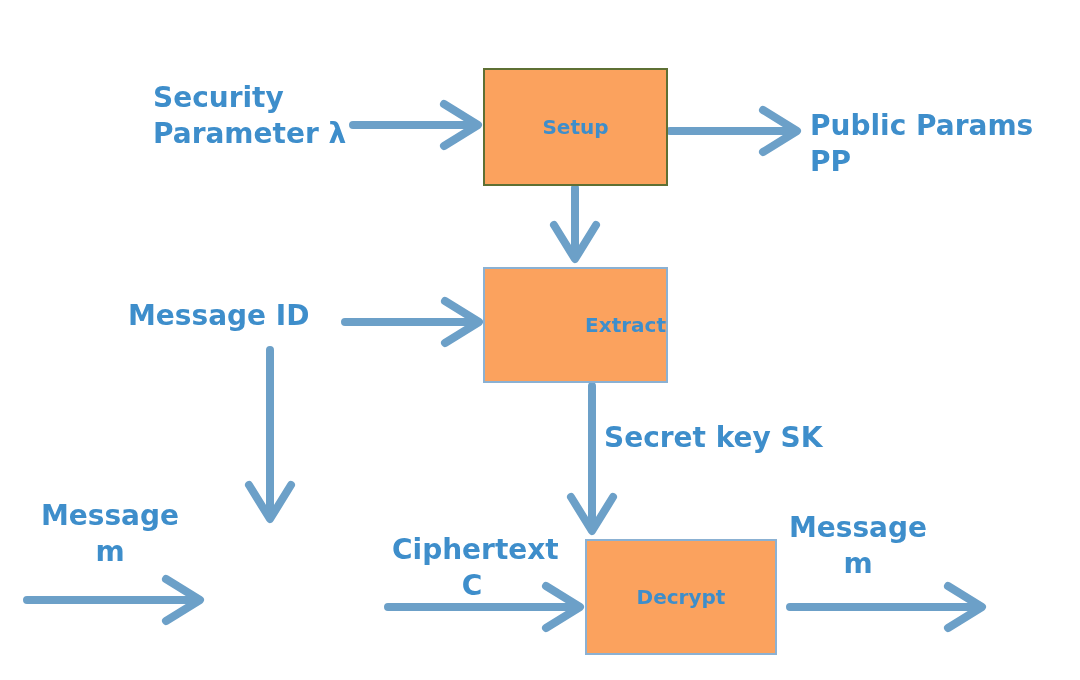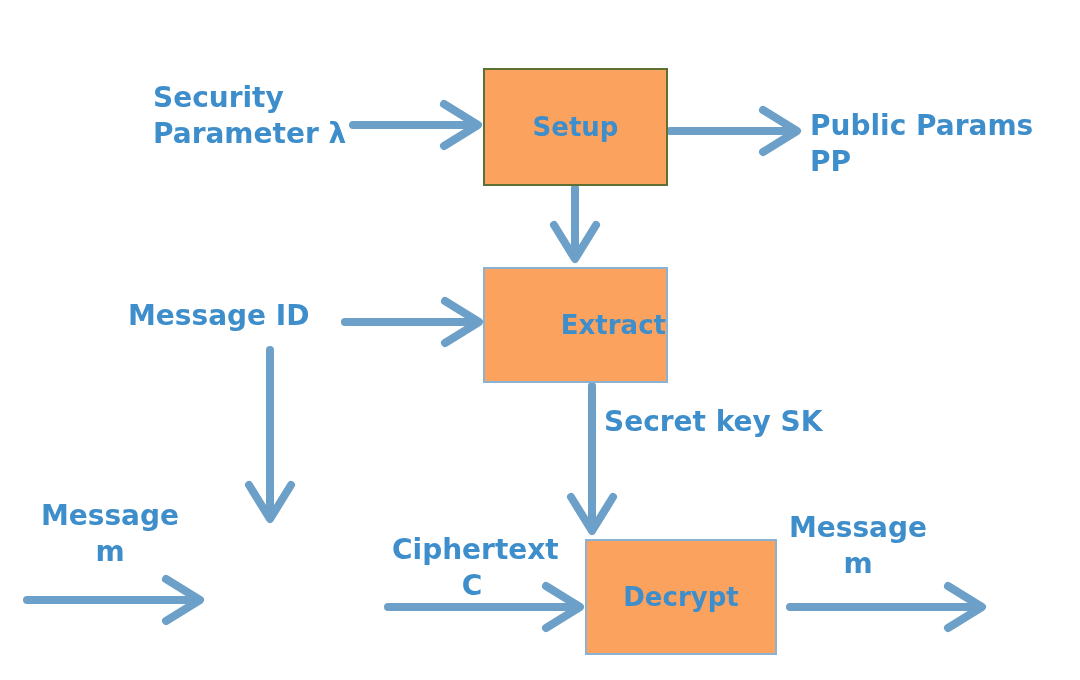--- a/index.html
+++ b/index.html
@@ -35,21 +35,21 @@
   }
 
   .node {
     position: absolute;
     background: var(--box-fill);
     border: 2px solid var(--box-border);
     display: flex;
     align-items: center;
     justify-content: center;
     color: var(--label-text);
-    font-size: 26px;
+    font-size: 20px;
     font-weight: bold;
   }
   .node.setup { border: 2px solid var(--setup-border); }
 
   .flabel {
     position: absolute;
     color: var(--label-text);
     font-size: 28px;
     font-weight: bold;
     line-height: 1.28;
@@ -88,21 +88,21 @@
   </div>
 
   <div class="flabel" style="left:810px; top:108px;">Public Params PP</div>
 
   <div class="flabel" style="left:153px; top:80px;">Security
 Parameter λ</div>
 
 
   <div class="flabel" style="left:128px; top:298px;">Message ID</div>
 
-  <div class="flabel" style="left:604px; top:404px;">Secret key SK</div>
+  <div class="flabel" style="left:604px; top:420px;">Secret key SK</div>
 
   <div class="flabel center" style="left:40px; top:498px; width:140px;">Message
 m</div>
 
   <div class="flabel center" style="left:392px; top:532px; width:160px;">Ciphertext
 C</div>
 
   <div class="flabel center" style="left:788px; top:510px; width:140px;">Message
 m</div>
 

